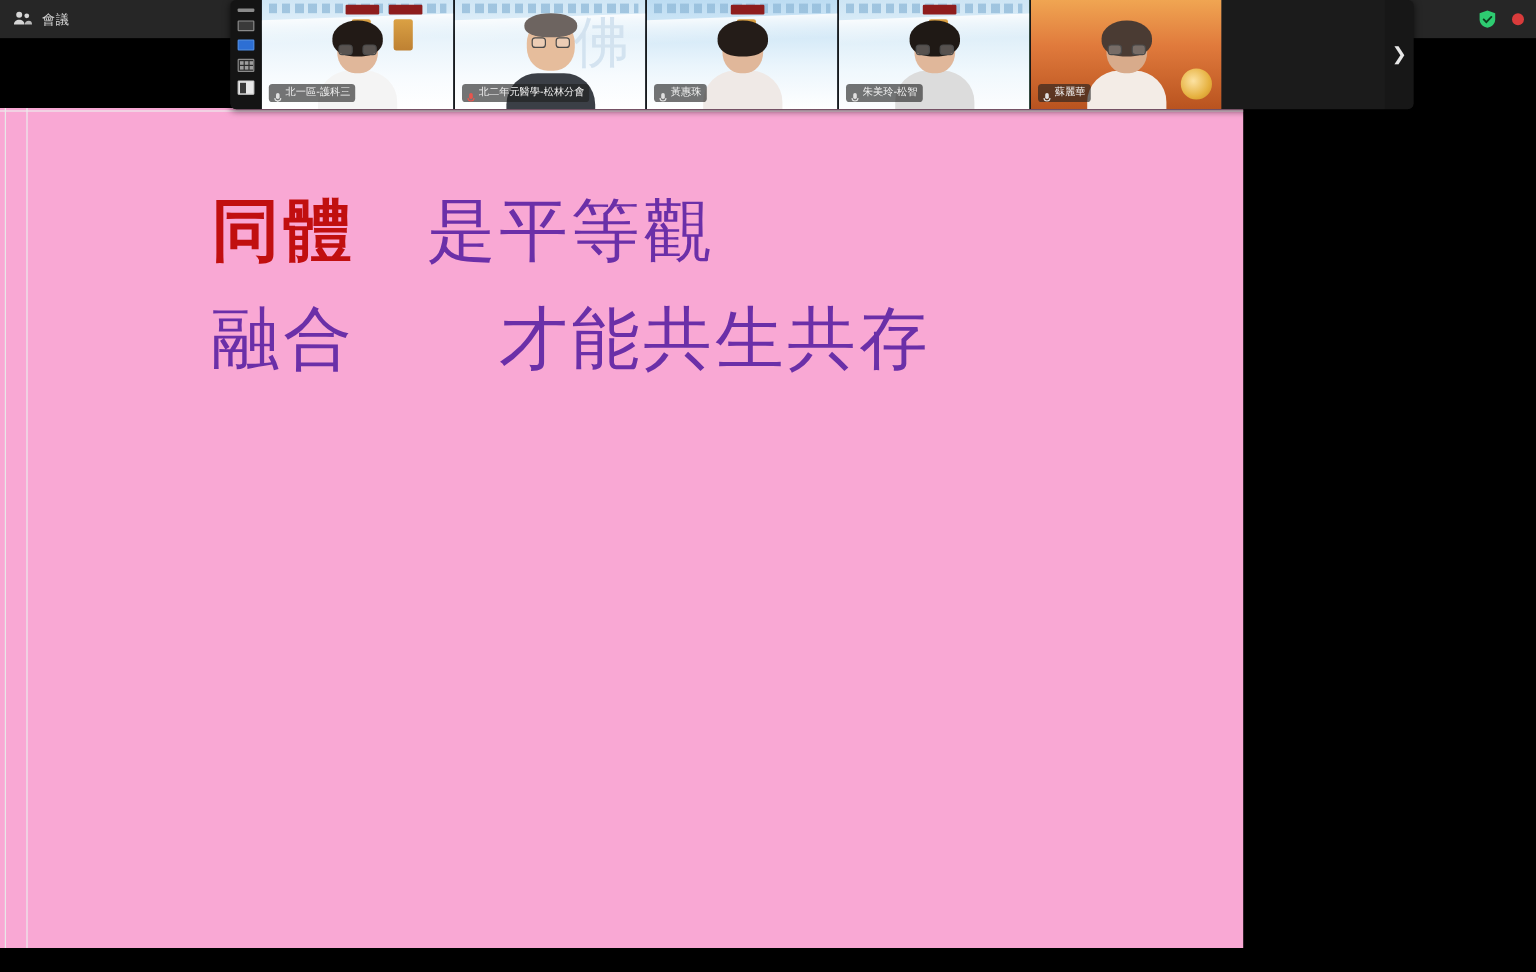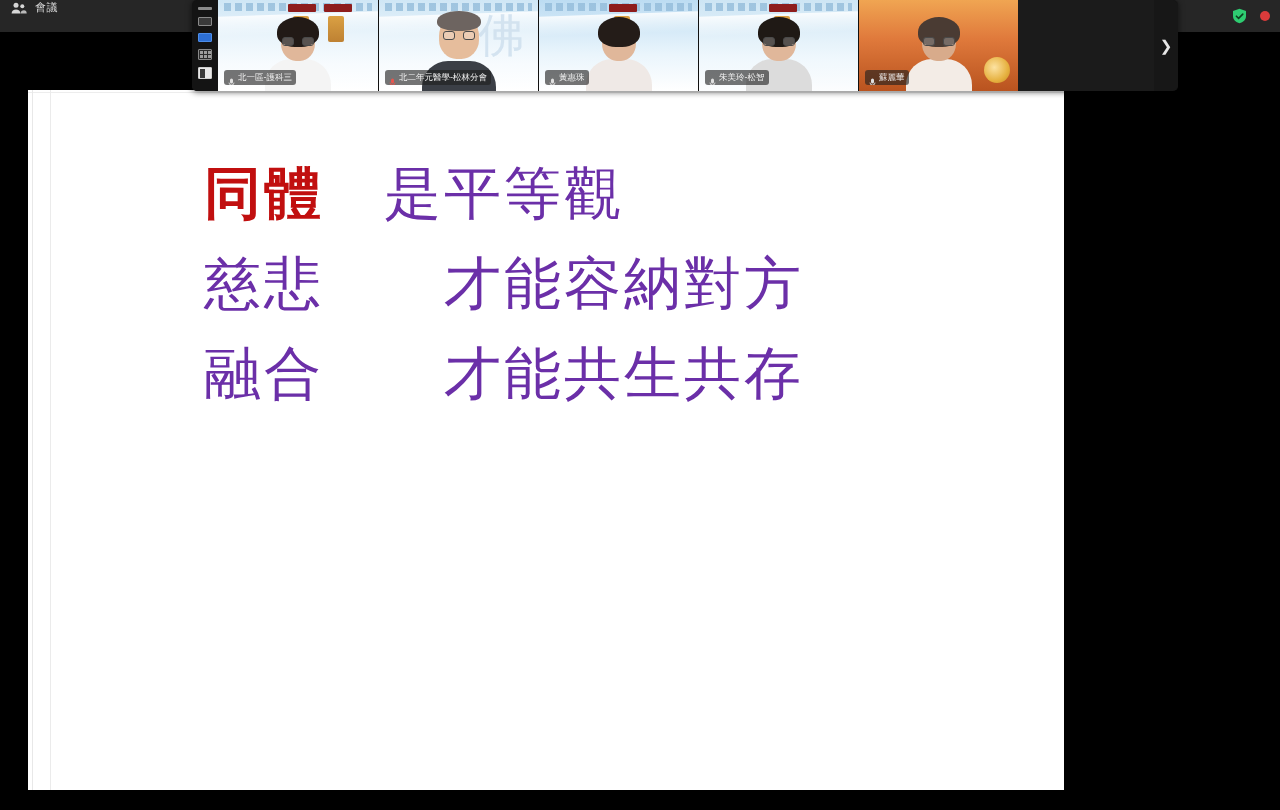--- a/index.html
+++ b/index.html
@@ -24,21 +24,21 @@
     position: absolute;
     top: 0; left: 0;
     width: 1280px;
     height: 32px;
     background: #262626;
     display: flex;
     align-items: center;
   }
   .top-bar-left {
     display: flex;
-    align-items: flex-start;
+    align-items: center;
     gap: 7px;
     padding-left: 10px;
     height: 32px;
   }
   .participants-icon {
     width: 18px; height: 18px;
     position: relative;
     display: block;
   }
   .meeting-label {
@@ -74,23 +74,22 @@
     width: 1280px; height: 58px;
     background: #000;
   }
 
   
   .share-area {
     position: absolute;
     top: 90px; left: 0;
     width: 1036px;
     height: 700px;
-    background: #ffffff;
-    overflow: hidden;
-    margin-left: 28px;
+    background: #f9a8d4;
+    overflow: hidden;
   }
   .slide-edge-l {
     position: absolute;
     top: 0; left: 4px;
     width: 1px; height: 700px;
     background: #e8e8e8;
   }
   .slide-edge-l2 {
     position: absolute;
     top: 0; left: 22px;
@@ -435,21 +434,20 @@
 
   <div class="black-band"></div>
 
   <div class="share-area">
     <div class="slide-top-rule"></div>
     <div class="slide-edge-l"></div>
     <div class="slide-edge-l2"></div>
 
     <div class="slide-text">
       <div class="slide-line"><span class="kw-red">同體</span><span>　</span><span class="kw-purple">是平等觀</span></div>
-      <div class="slide-line"><span class="kw-red"></span><span></span><span class="kw-purple">慈悲　　才能容納對方</span></div>
       <div class="slide-line"><span class="kw-red"></span><span></span><span class="kw-purple">融合　　才能共生共存</span></div>
     </div>
 
   </div>
 
   <div class="bottom-band"></div>
 
   <div class="filmstrip">
 
     <div class="strip-controls">

